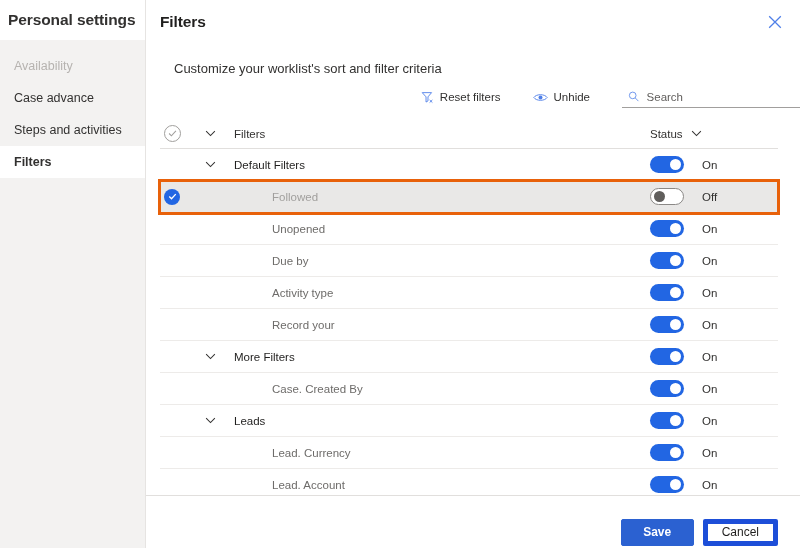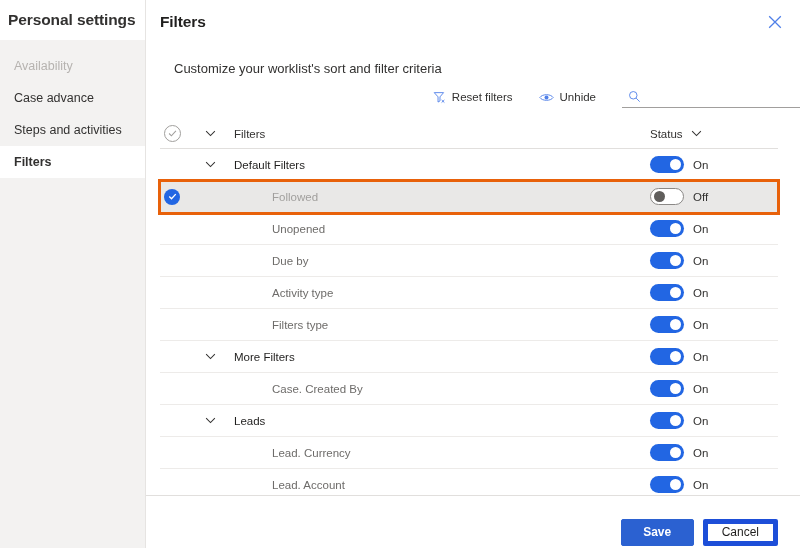--- a/index.html
+++ b/index.html
@@ -107,21 +107,21 @@
   }
 
   
   .cmdbar {
     display: flex;
     align-items: center;
     justify-content: flex-end;
     padding-right: 0;
     margin-top: 7px;
     height: 28px;
-    gap: 10px;
+    gap: 16px;
   }
   .cmd-btn {
     display: flex;
     align-items: center;
     gap: 6px;
     font-size: 11.5px;
     color: #323130;
     cursor: pointer;
     padding: 4px 8px;
     background: none;
@@ -247,21 +247,21 @@
   .toggle .knob {
     position: absolute;
     width: 11px;
     height: 11px;
     border-radius: 50%;
     top: 3px;
   }
   .toggle.on .knob { background: #ffffff; right: 3px; }
   .toggle.off .knob { background: #605e5c; left: 3px; top: 2px; }
   .toggle-label {
-    margin-left: 9px;
+    margin-left: 18px;
     font-size: 11.5px;
     color: #323130;
   }
 
   
   .circle-check-outline {
     width: 15px; height: 15px;
     border-radius: 50%;
     border: 1px solid #a19f9d;
     display: flex; align-items: center; justify-content: center;
@@ -364,20 +364,21 @@
           <path d="M1 6.5 C4 2 14 2 17 6.5 C14 11 4 11 1 6.5 Z" fill="none" stroke="#4f7fe8" stroke-width="1.1"></path>
           <circle cx="9" cy="6.5" r="2.4" fill="#4f7fe8"></circle>
         </svg>
         <span>Unhide</span>
       </button>
       <div class="searchbox">
         <svg width="13" height="13" viewBox="0 0 16 16">
           <circle cx="6.5" cy="6.5" r="4.6" fill="none" stroke="#4f7fe8" stroke-width="1.1"></circle>
           <path d="M10 10 L14.4 14.4" stroke="#4f7fe8" stroke-width="1.1"></path>
         </svg>
+        <input class="search-input" type="text" placeholder="Search" style="">
       </div>
     </div>
 
     <div class="table">
 
       <div class="row header-row">
         <div class="cell-check">
           <span class="circle-check-outline">
             <svg width="9" height="9" viewBox="0 0 10 10">
               <path d="M1.2 5 L3.8 7.6 L8.8 2.2" fill="none" stroke="#a19f9d" stroke-width="1.2"></path>
@@ -460,21 +461,21 @@
             <div class="cell-status">
               <span class="toggle on">
                 <span class="knob"></span>
               </span>
               <span class="toggle-label">On</span>
             </div>
           </div>
           <div class="row">
             <div class="cell-check"></div>
             <div class="cell-chevron"></div>
-            <div class="cell-name lvl-child">Filters type</div>
+            <div class="cell-name lvl-child">Record your</div>
             <div class="cell-status">
               <span class="toggle on">
                 <span class="knob"></span>
               </span>
               <span class="toggle-label">On</span>
             </div>
           </div>
           <div class="row">
             <div class="cell-check"></div>
             <div class="cell-chevron">

